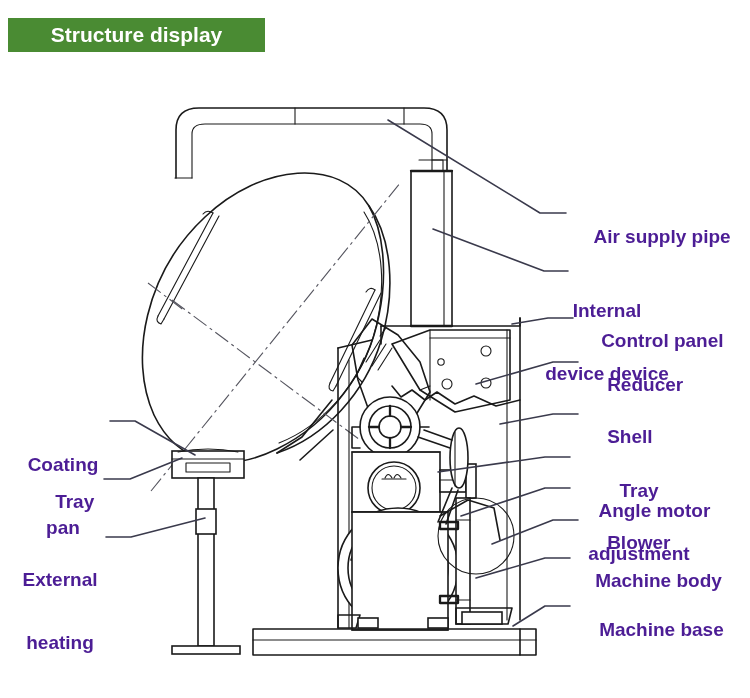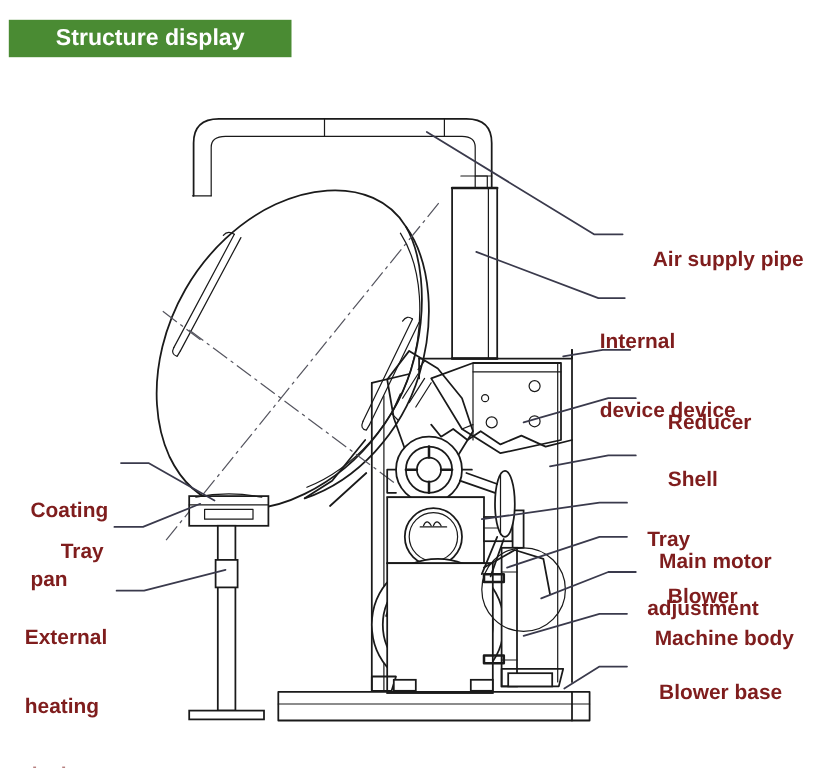--- a/index.html
+++ b/index.html
@@ -49,32 +49,32 @@
     position: absolute;
     left: 0;
     top: 0;
     width: 750px;
     height: 698px;
   }
 
   
   .label {
     position: absolute;
-    color: #7f1d1d;
+    color: #4c1d95;
     font-family: "Liberation Sans", sans-serif;
     font-weight: bold;
     font-size: 19px;
     line-height: 21px;
     white-space: pre;
     margin: 0;
     padding: 0;
   }
   .label.left  { text-align: right; }
   .label.right { text-align: left;  }
-  .label.ctr   { text-align: left; }
+  .label.ctr   { text-align: center; }
 </style>
 </head>
 <body>
 
 <div id="page">
 
   <svg id="drawing" viewBox="0 0 750 698" xmlns="http://www.w3.org/2000/svg">
     <defs>
       <style>
         .ln   { fill:none; stroke:#1a1a1a; stroke-width:1.6; stroke-linejoin:round; stroke-linecap:round; }
@@ -299,48 +299,51 @@
 
   <div class="label right" style="left:573px; top:205px;">
     <span>Air supply pipe</span>
   </div>
 
   <div class="label ctr" style="left:607px; top:258px; transform:translateX(-50%);">
     <div>Internal</div>
     <div>device device</div>
   </div>
 
+  <div class="label right" style="left:580px; top:309px;">
+    <span>Control panel</span>
+  </div>
 
   <div class="label right" style="left:586px; top:353px;">
     <span>Reducer</span>
   </div>
 
   <div class="label right" style="left:586px; top:405px;">
     <span>Shell</span>
   </div>
 
   <div class="label ctr" style="left:639px; top:438px; transform:translateX(-50%);">
     <div>Tray</div>
     <div>adjustment</div>
   </div>
 
   <div class="label right" style="left:578px; top:479px;">
-    <span>Main motor</span>
+    <span>Angle motor</span>
   </div>
 
   <div class="label right" style="left:586px; top:511px;">
     <span>Blower</span>
   </div>
 
   <div class="label right" style="left:574px; top:549px;">
     <span>Machine body</span>
   </div>
 
   <div class="label right" style="left:578px; top:598px;">
-    <span>Blower base</span>
+    <span>Machine base</span>
   </div>
 
   <div class="label left" style="left:34px; top:470px; width:60px;">
     <span>Tray</span>
   </div>
 
   <div class="label ctr" style="left:63px; top:412px; transform:translateX(-50%);">
     <div>Coating</div>
     <div>pan</div>
   </div>

